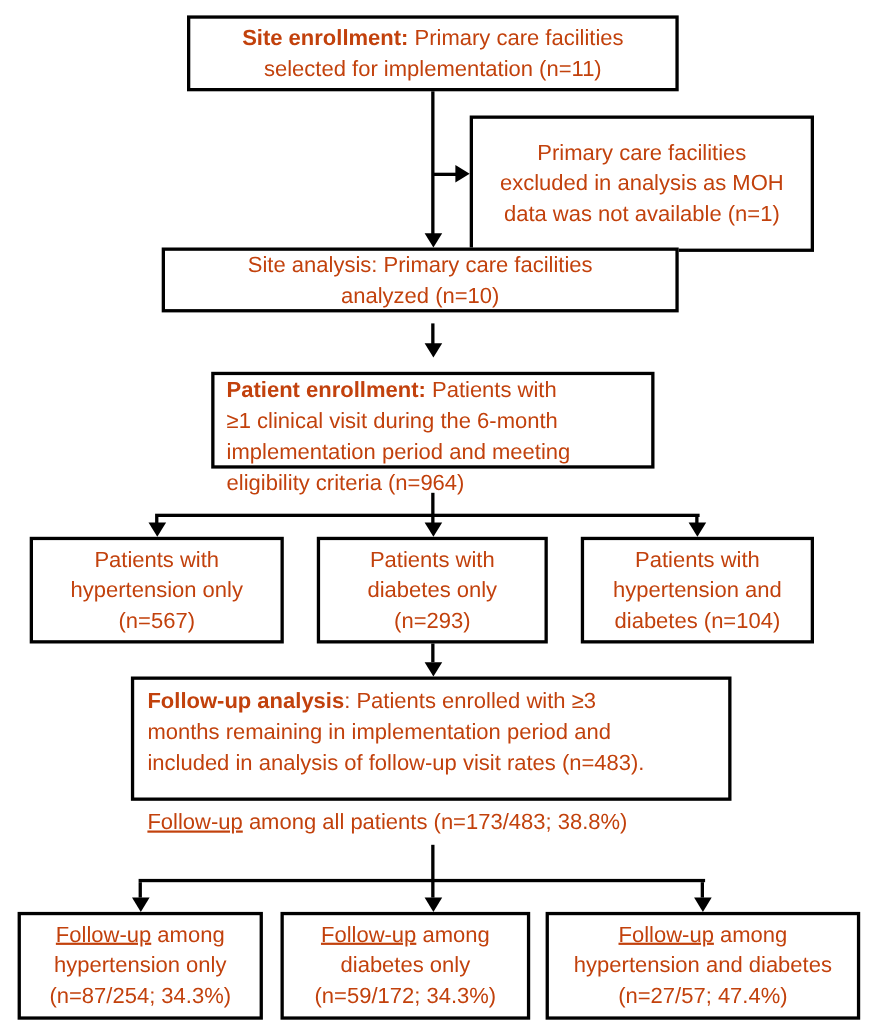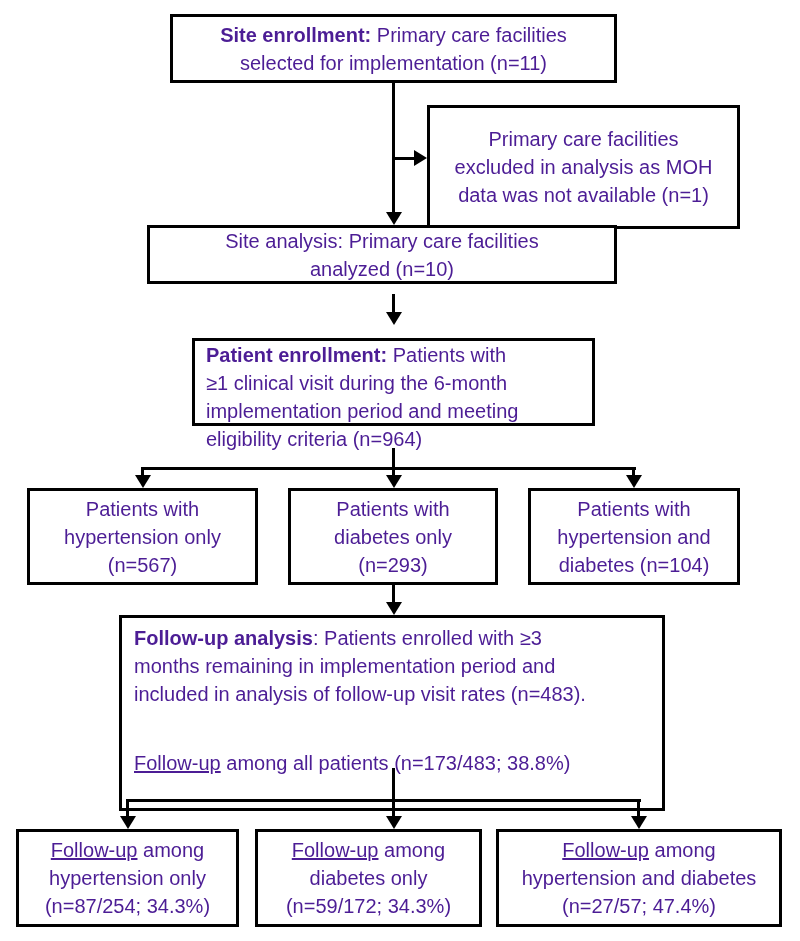--- a/index.html
+++ b/index.html
@@ -1,18 +1,18 @@
 <!DOCTYPE html>
 <html><head>
 <meta charset="utf-8">
 <style>
   html,body { margin:0; padding:0; background:#ffffff; }
   #canvas {
     position:relative; width:800px; height:941px; background:#ffffff;
-    font-family:"Liberation Sans", sans-serif; color:#4c1d95; overflow:hidden;text-decoration:underline;
+    font-family:"Liberation Sans", sans-serif; color:#c2410c; overflow:hidden;text-decoration:underline;
   }
   .box {
     position:absolute; box-sizing:border-box; border:3px solid #000;
     background:#fff; font-size:20px; line-height:28px;
   }
   .box .txt { white-space:pre-line; margin:0; }
   .center { display:flex; align-items:center; justify-content:center; text-align:center; }
   .leftal { text-align:left; }
   .b { font-weight:bold; }
   .u { text-decoration:underline; }
@@ -67,25 +67,25 @@
 diabetes only
 (n=293)</div>
   </div>
 
   <div class="box center" style="left:528px; top:488px; width:212px; height:97px;">
     <div class="txt">Patients with
 hypertension and
 diabetes (n=104)</div>
   </div>
 
-  <div class="box leftal" style="left:119px; top:615px; width:546px; height:196px; padding:6px 0 0 12px;">
+  <div class="box leftal" style="left:119px; top:615px; width:546px; height:113px; padding:6px 0 0 12px;">
     <div class="txt" style="margin:0;"><span class="b">Follow-up analysis</span><span>: Patients enrolled with ≥3
 months remaining in implementation period and
 included in analysis of follow-up visit rates (n=483).</span></div>
-    <div class="txt" style="margin:41px 0 0 0;"><span class="u">Follow-up</span><span> among all patients (n=173/483; 38.8%)</span></div>
+    <div class="txt" style="margin:26px 0 0 0;"><span class="u">Follow-up</span><span> among all patients (n=173/483; 38.8%)</span></div>
   </div>
 
   <div class="box center" style="left:16px; top:829px; width:223px; height:98px;">
     <div class="txt"><span class="u">Follow-up</span><span> among
 hypertension only
 (n=87/254; 34.3%)</span></div>
   </div>
 
   <div class="box center" style="left:255px; top:829px; width:227px; height:98px;">
     <div class="txt"><span class="u">Follow-up</span><span> among

